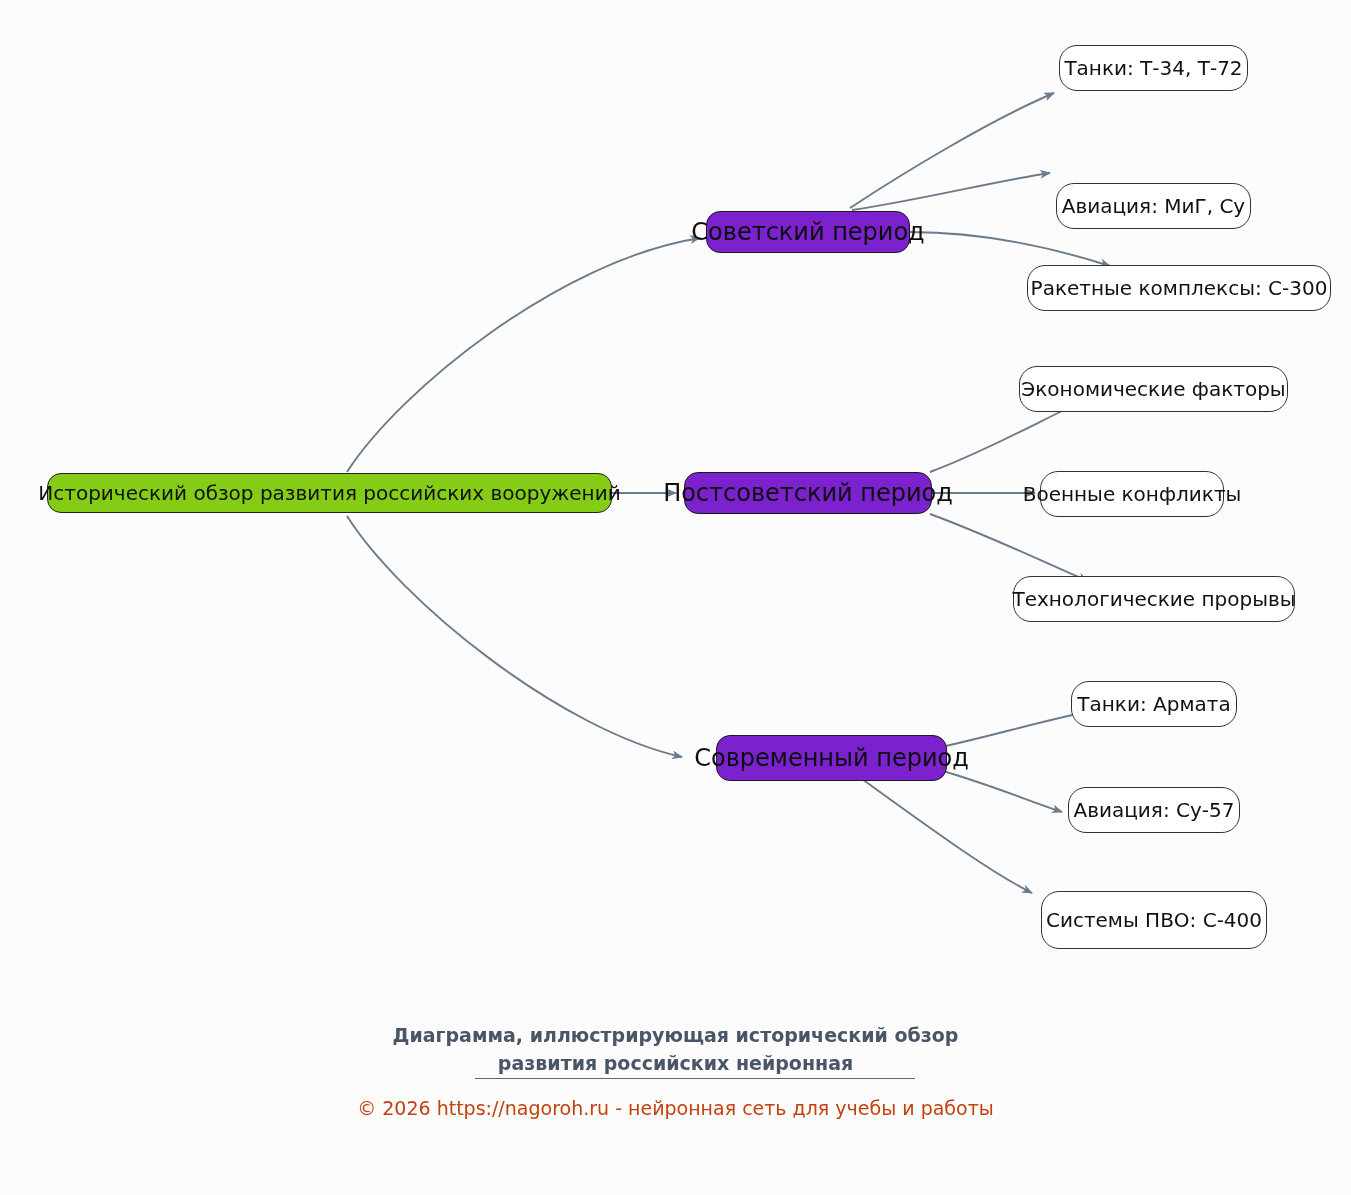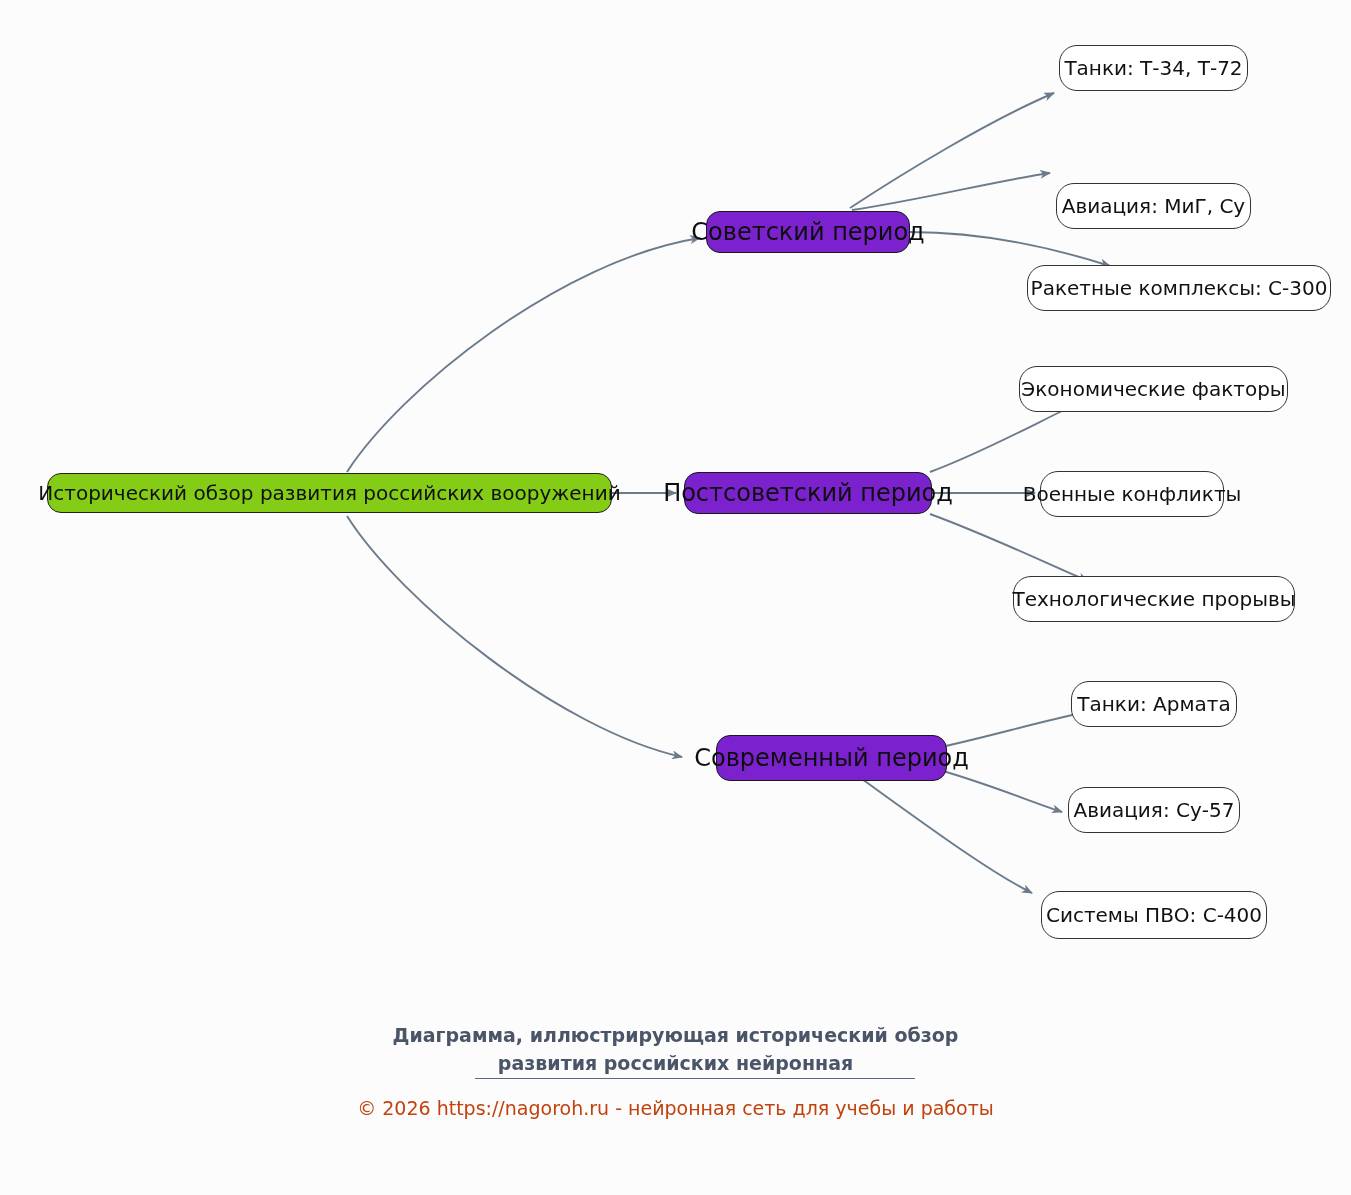--- a/index.html
+++ b/index.html
@@ -154,21 +154,21 @@
   </div>
 
   <div class="node node-leaf" style="left:1071px; top:681px; width:166px; height:46px;">
     <span>Танки: Армата</span>
   </div>
 
   <div class="node node-leaf" style="left:1068px; top:787px; width:172px; height:46px;">
     <span>Авиация: Су-57</span>
   </div>
 
-  <div class="node node-leaf" style="left:1041px; top:891px; width:226px; height:48px;text-align:center;">
+  <div class="node node-leaf" style="left:1041px; top:891px; width:226px; height:58px;text-align:center;">
     <span>Системы ПВО: С-400</span>
   </div>
 
   <div id="caption">
     <div>Диаграмма, иллюстрирующая исторический обзор</div>
     <div>развития российских нейронная</div>
   </div>
 
   <div id="divider"></div>
 

